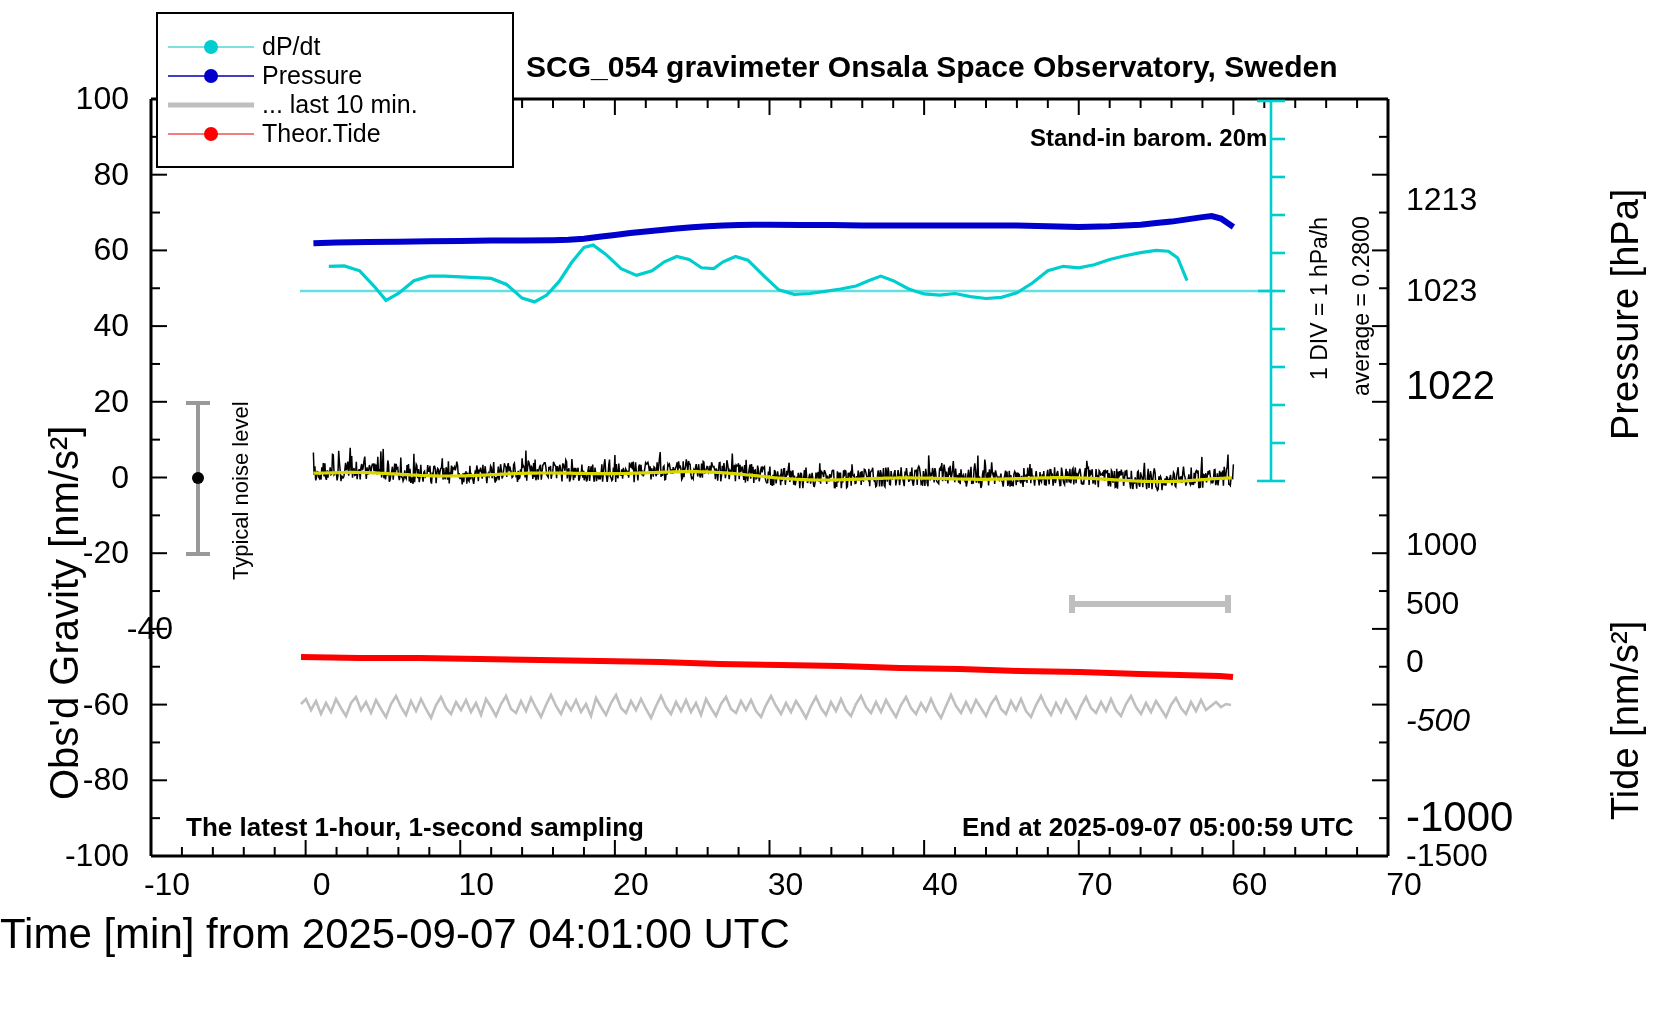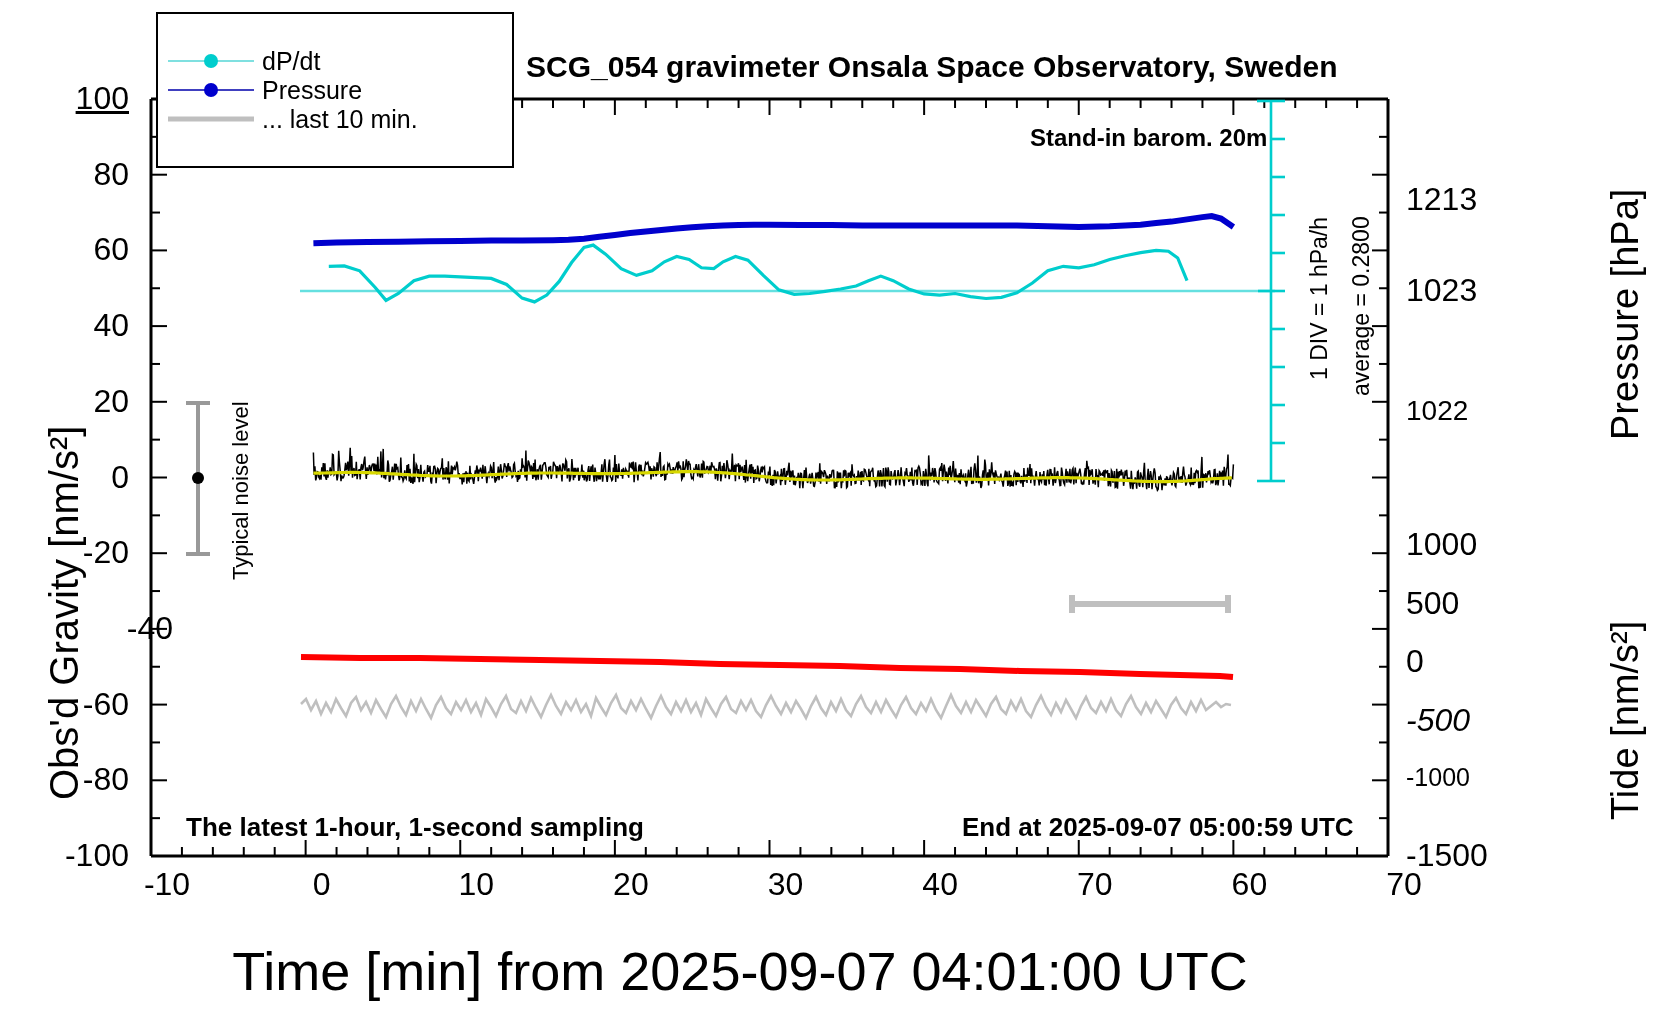--- a/index.html
+++ b/index.html
@@ -234,20 +234,27 @@
         <span class="dot" style="width:14px;height:14px;background:#0000cd;"></span>
       </span>
       <span class="legend-text">Pressure</span>
     </div>
     <div class="legend-row">
       <span class="legend-sample">
         <span class="ln" style="height:5px;background:#bfbfbf;"></span>
       </span>
       <span class="legend-text">... last 10 min.</span>
     </div>
+    <div class="legend-row">
+      <span class="legend-sample">
+        <span class="ln" style="height:2px;background:#f08080;"></span>
+        <span class="dot" style="width:14px;height:14px;background:#ff0000;"></span>
+      </span>
+      <span class="legend-text">Theor.Tide</span>
+    </div>
   </div>
 
   <div class="abs bold" style="left:526px;top:50px;font-size:30px;white-space:nowrap;">SCG_054 gravimeter Onsala Space Observatory, Sweden</div>
 
   <div class="abs bold" style="left:1018px;top:124px;font-size:24px;white-space:nowrap;margin-left:12px;">Stand-in barom. 20m</div>
 
   <div class="abs" style="left:1306px;top:380px;font-size:23px;">
     <span class="vtext rot90" style="display:inline-block;transform:rotate(-90deg);transform-origin:left top;">1 DIV = 1 hPa/h</span>
   </div>
 
@@ -267,53 +274,53 @@
   </div>
 
   <div class="abs" style="left:1604px;top:440px;font-size:38px;">
     <span class="vtext" style="display:inline-block;transform:rotate(-90deg);transform-origin:left top;">Pressure [hPa]</span>
   </div>
 
   <div class="abs" style="left:1604px;top:820px;font-size:38px;">
     <span class="vtext" style="display:inline-block;transform:rotate(-90deg);transform-origin:left top;">Tide [nm/s²]</span>
   </div>
 
-  <div class="abs" style="left:0;top:940px;width:1480px;text-align:center;font-size:54px;">Time [min] from 2025-09-07 04:01:00 UTC</div>
+  <div class="abs" style="left:0;top:910px;width:1480px;font-size:42px;">Time [min] from 2025-09-07 04:01:00 UTC</div>
 
   <div id="xticklabels" class="abs" style="left:16px;top:0;width:1660px;height:1008px;pointer-events:none;">
       <div class="abs" style="font-size: 32px; white-space: nowrap; line-height: 1; top: 868px; left: 61px; width: 180px; text-align: center;">-10</div>
       <div class="abs" style="font-size: 32px; white-space: nowrap; line-height: 1; top: 868px; left: 215.625px; width: 180px; text-align: center;">0</div>
       <div class="abs" style="font-size: 32px; white-space: nowrap; line-height: 1; top: 868px; left: 370.25px; width: 180px; text-align: center;">10</div>
       <div class="abs" style="font-size: 32px; white-space: nowrap; line-height: 1; top: 868px; left: 524.875px; width: 180px; text-align: center;">20</div>
       <div class="abs" style="font-size: 32px; white-space: nowrap; line-height: 1; top: 868px; left: 679.5px; width: 180px; text-align: center;">30</div>
       <div class="abs" style="font-size: 32px; white-space: nowrap; line-height: 1; top: 868px; left: 834.125px; width: 180px; text-align: center;">40</div>
       <div class="abs" style="font-size: 32px; white-space: nowrap; line-height: 1; top: 868px; left: 988.75px; width: 180px; text-align: center;">70</div>
       <div class="abs" style="font-size: 32px; white-space: nowrap; line-height: 1; top: 868px; left: 1143.38px; width: 180px; text-align: center;">60</div>
       <div class="abs" style="font-size: 32px; white-space: nowrap; line-height: 1; top: 868px; left: 1298px; width: 180px; text-align: center;">70</div>
     </div>
   <div id="yticklabels" class="abs" style="left:0;top:0;width:1660px;height:1020px;pointer-events:none;">
-      <div class="abs" style="font-size: 32px; white-space: nowrap; line-height: 1; top: 82px; left: 0px; width: 129px; text-align: right; text-decoration: underline;">100</div>
+      <div class="abs" style="font-size: 32px; white-space: nowrap; line-height: 1; top: 82px; left: 0px; width: 129px; text-align: right;">100</div>
       <div class="abs" style="font-size: 32px; white-space: nowrap; line-height: 1; top: 157.7px; left: 0px; width: 129px; text-align: right;">80</div>
       <div class="abs" style="font-size: 32px; white-space: nowrap; line-height: 1; top: 233.4px; left: 0px; width: 129px; text-align: right;">60</div>
       <div class="abs" style="font-size: 32px; white-space: nowrap; line-height: 1; top: 309.1px; left: 0px; width: 129px; text-align: right;">40</div>
       <div class="abs" style="font-size: 32px; white-space: nowrap; line-height: 1; top: 384.8px; left: 0px; width: 129px; text-align: right;">20</div>
       <div class="abs" style="font-size: 32px; white-space: nowrap; line-height: 1; top: 460.5px; left: 0px; width: 129px; text-align: right;">0</div>
       <div class="abs" style="font-size: 32px; white-space: nowrap; line-height: 1; top: 536.2px; left: 0px; width: 129px; text-align: right;">-20</div>
       <div class="abs" style="font-size: 32px; white-space: nowrap; line-height: 1; top: 611.9px; left: 0px; width: 129px; text-align: right; margin-left: 44px;">-40</div>
       <div class="abs" style="font-size: 32px; white-space: nowrap; line-height: 1; top: 687.6px; left: 0px; width: 129px; text-align: right;">-60</div>
       <div class="abs" style="font-size: 32px; white-space: nowrap; line-height: 1; top: 763.3px; left: 0px; width: 129px; text-align: right;">-80</div>
       <div class="abs" style="font-size: 32px; white-space: nowrap; line-height: 1; top: 839px; left: 0px; width: 129px; text-align: right;">-100</div>
     </div>
   <div id="ypticklabels" class="abs" style="left:0;top:0;width:1660px;height:1020px;pointer-events:none;">
       <div class="abs" style="font-size: 32px; left: 1406px; top: 183px; white-space: nowrap; line-height: 1;">1213</div>
       <div class="abs" style="font-size: 32px; left: 1406px; top: 274px; white-space: nowrap; line-height: 1;">1023</div>
-      <div class="abs" style="font-size: 28px; left: 1406px; top: 365px; white-space: nowrap; line-height: 1; margin-top: 32px;">1022</div>
+      <div class="abs" style="font-size: 40px; left: 1406px; top: 365px; white-space: nowrap; line-height: 1;">1022</div>
     </div>
   <div id="ytticklabels" class="abs" style="left:0;top:0;width:1660px;height:1020px;pointer-events:none;">
       <div class="abs" style="font-size: 32px; left: 1406px; top: 528px; white-space: nowrap; line-height: 1;">1000</div>
       <div class="abs" style="font-size: 32px; left: 1406px; top: 587px; white-space: nowrap; line-height: 1;">500</div>
       <div class="abs" style="font-size: 32px; left: 1406px; top: 645px; white-space: nowrap; line-height: 1;">0</div>
       <div class="abs" style="font-size: 32px; left: 1406px; top: 704px; white-space: nowrap; line-height: 1; font-style: italic;">-500</div>
-      <div class="abs" style="font-size: 25px; left: 1406px; top: 765px; white-space: nowrap; line-height: 1;">-1000</div>
+      <div class="abs" style="font-size: 42px; left: 1406px; top: 796px; white-space: nowrap; line-height: 1;">-1000</div>
       <div class="abs" style="font-size: 32px; left: 1406px; top: 839px; white-space: nowrap; line-height: 1;">-1500</div>
     </div>
 
 </div>
 
 </body></html>

